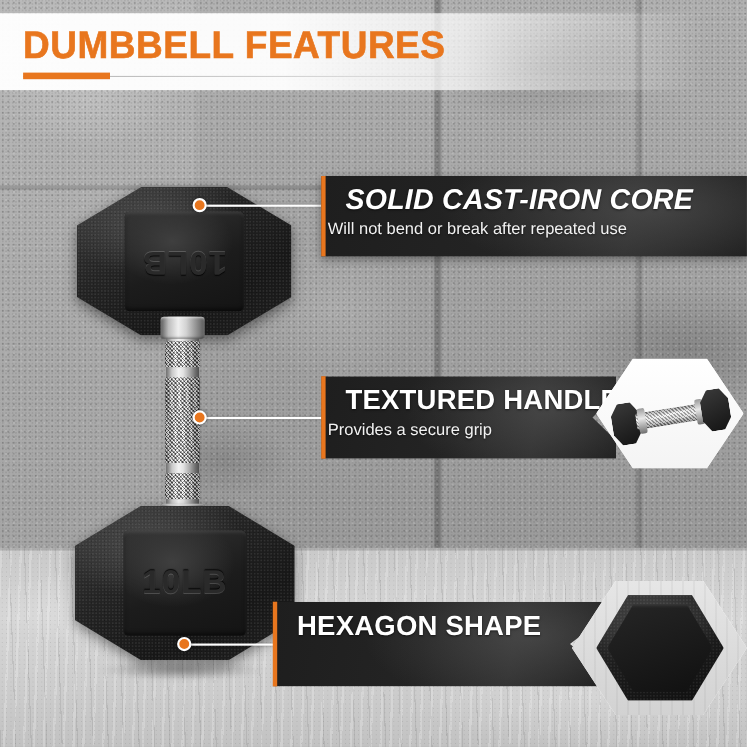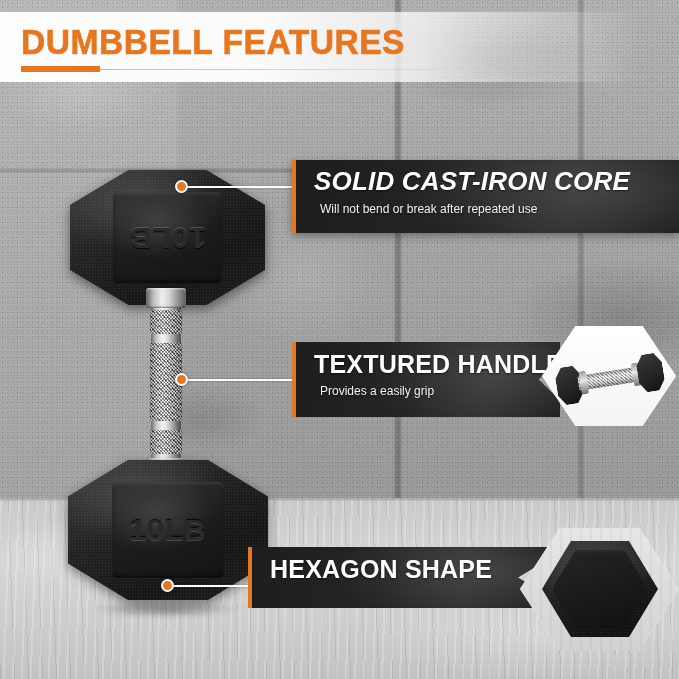--- a/index.html
+++ b/index.html
@@ -180,31 +180,31 @@
     position:absolute;left:0;top:0;width:4px;height:100%;
     background:#e8761e;z-index:3;
   }
   .c-title{
     position:absolute;left:22px;top:9px;
     color:#ffffff;font-weight:bold;font-size:25px;line-height:27px;
     letter-spacing:.2px;white-space:nowrap;
     text-shadow:0 1px 2px rgba(0,0,0,.6);
   }
   .c-sub{
-    position:absolute;left:28px;top:40px;
-    color:#f2f2f2;font-size:12px;line-height:18px;
+    position:absolute;left:6px;top:40px;
+    color:#f2f2f2;font-size:15px;line-height:18px;
     white-space:nowrap;
     text-shadow:0 1px 2px rgba(0,0,0,.6);
   }
 
   #callout-1{left:292px;top:160px;width:387px;height:73px;}
   #callout-1 .c-title{font-size:26px;top:8px;font-style:italic;}
   #callout-2{left:292px;top:342px;width:268px;height:75px;}
   #callout-2 .panel{clip-path:polygon(0 0,100% 0,100% 22%,92% 50%,100% 78%,100% 100%,0 100%);}
-  #callout-3{left:248px;top:547px;width:300px;height:61px;}
+  #callout-3{left:248px;top:547px;width:300px;height:77px;}
   #callout-3 .panel{clip-path:polygon(0 0,100% 0,100% 20%,90% 50%,100% 80%,100% 100%,0 100%);}
 
   
   .hexinset{
     position:absolute;
     clip-path:polygon(25% 0%,75% 0%,100% 50%,75% 100%,25% 100%,0% 50%);
     background:#ffffff;
   }
   .hexinset .inner{
     position:absolute;inset:0;
@@ -316,21 +316,21 @@
     <div class="panel"></div>
     <div class="accent"></div>
     <div class="c-title">SOLID CAST-IRON CORE</div>
     <div class="c-sub">Will not bend or break after repeated use</div>
   </div>
 
   <div class="callout" id="callout-2">
     <div class="panel"></div>
     <div class="accent"></div>
     <div class="c-title">TEXTURED HANDLE</div>
-    <div class="c-sub">Provides a easily grip</div>
+    <div class="c-sub">Provides a secure grip</div>
   </div>
 
   <div class="hexinset" id="inset-handle">
     <div class="inner"></div>
     <div class="mini-db">
       <div class="mini-end" id="mini-end-l"></div>
       <div class="mini-bar"></div>
       <div class="mini-ring" id="mini-ring-l"></div>
       <div class="mini-ring" id="mini-ring-r"></div>
       <div class="mini-end" id="mini-end-r"></div>

